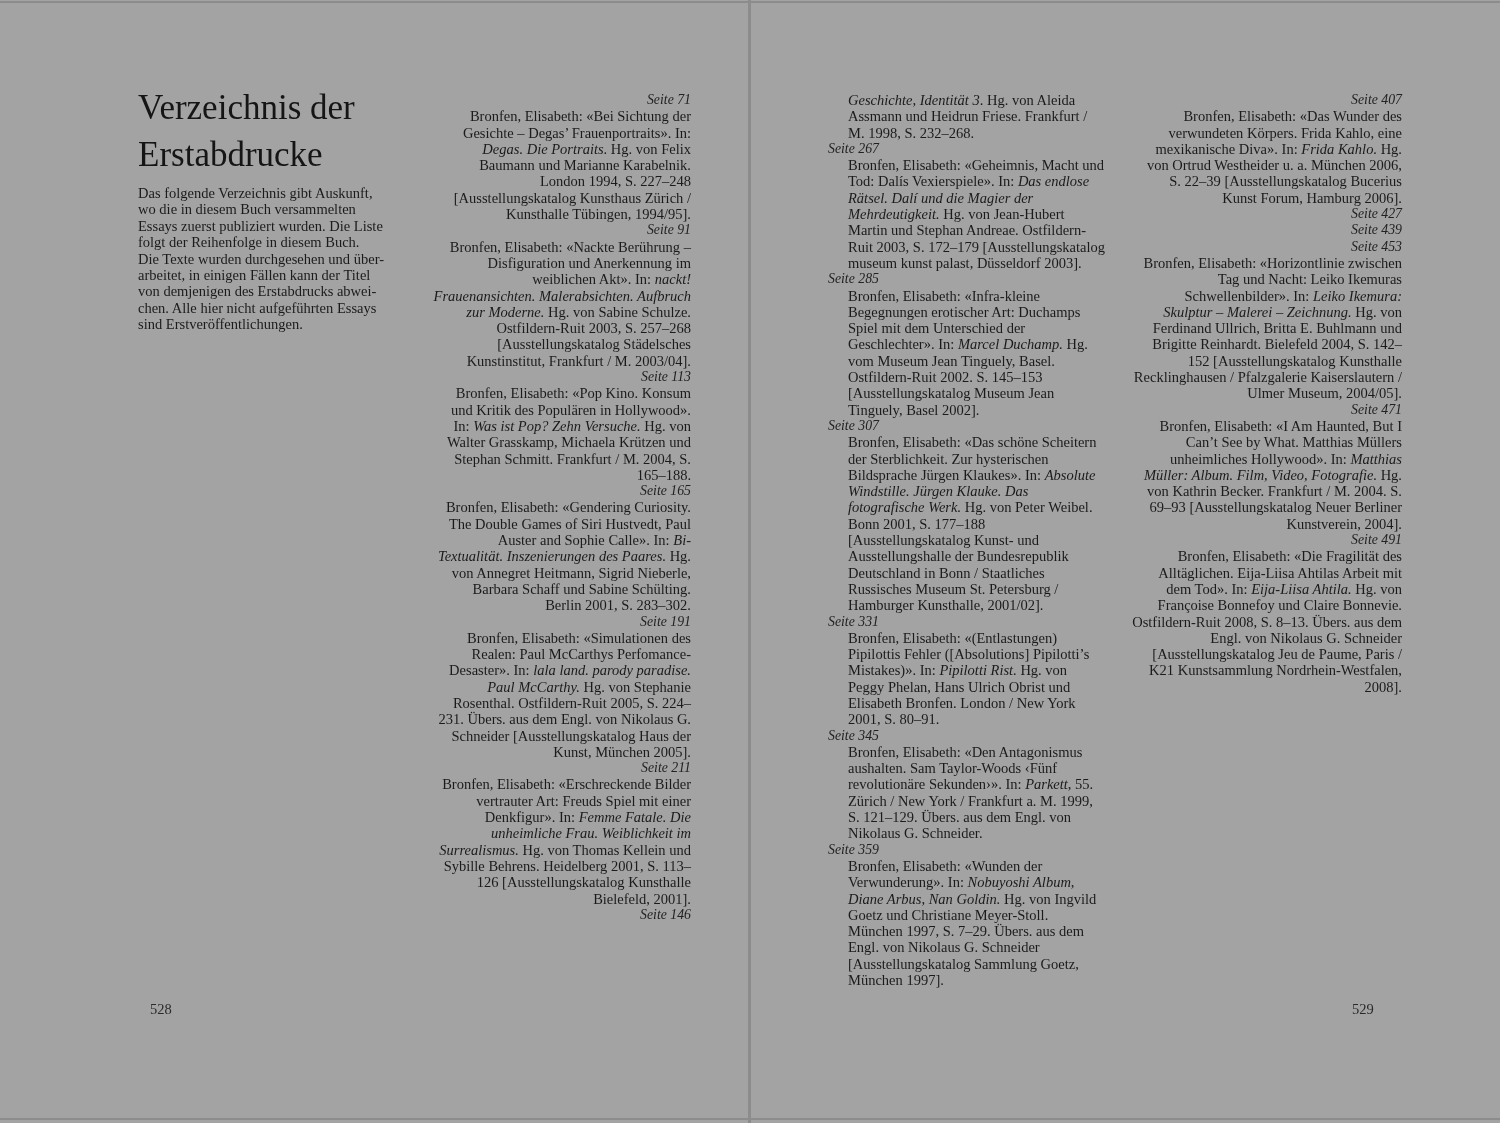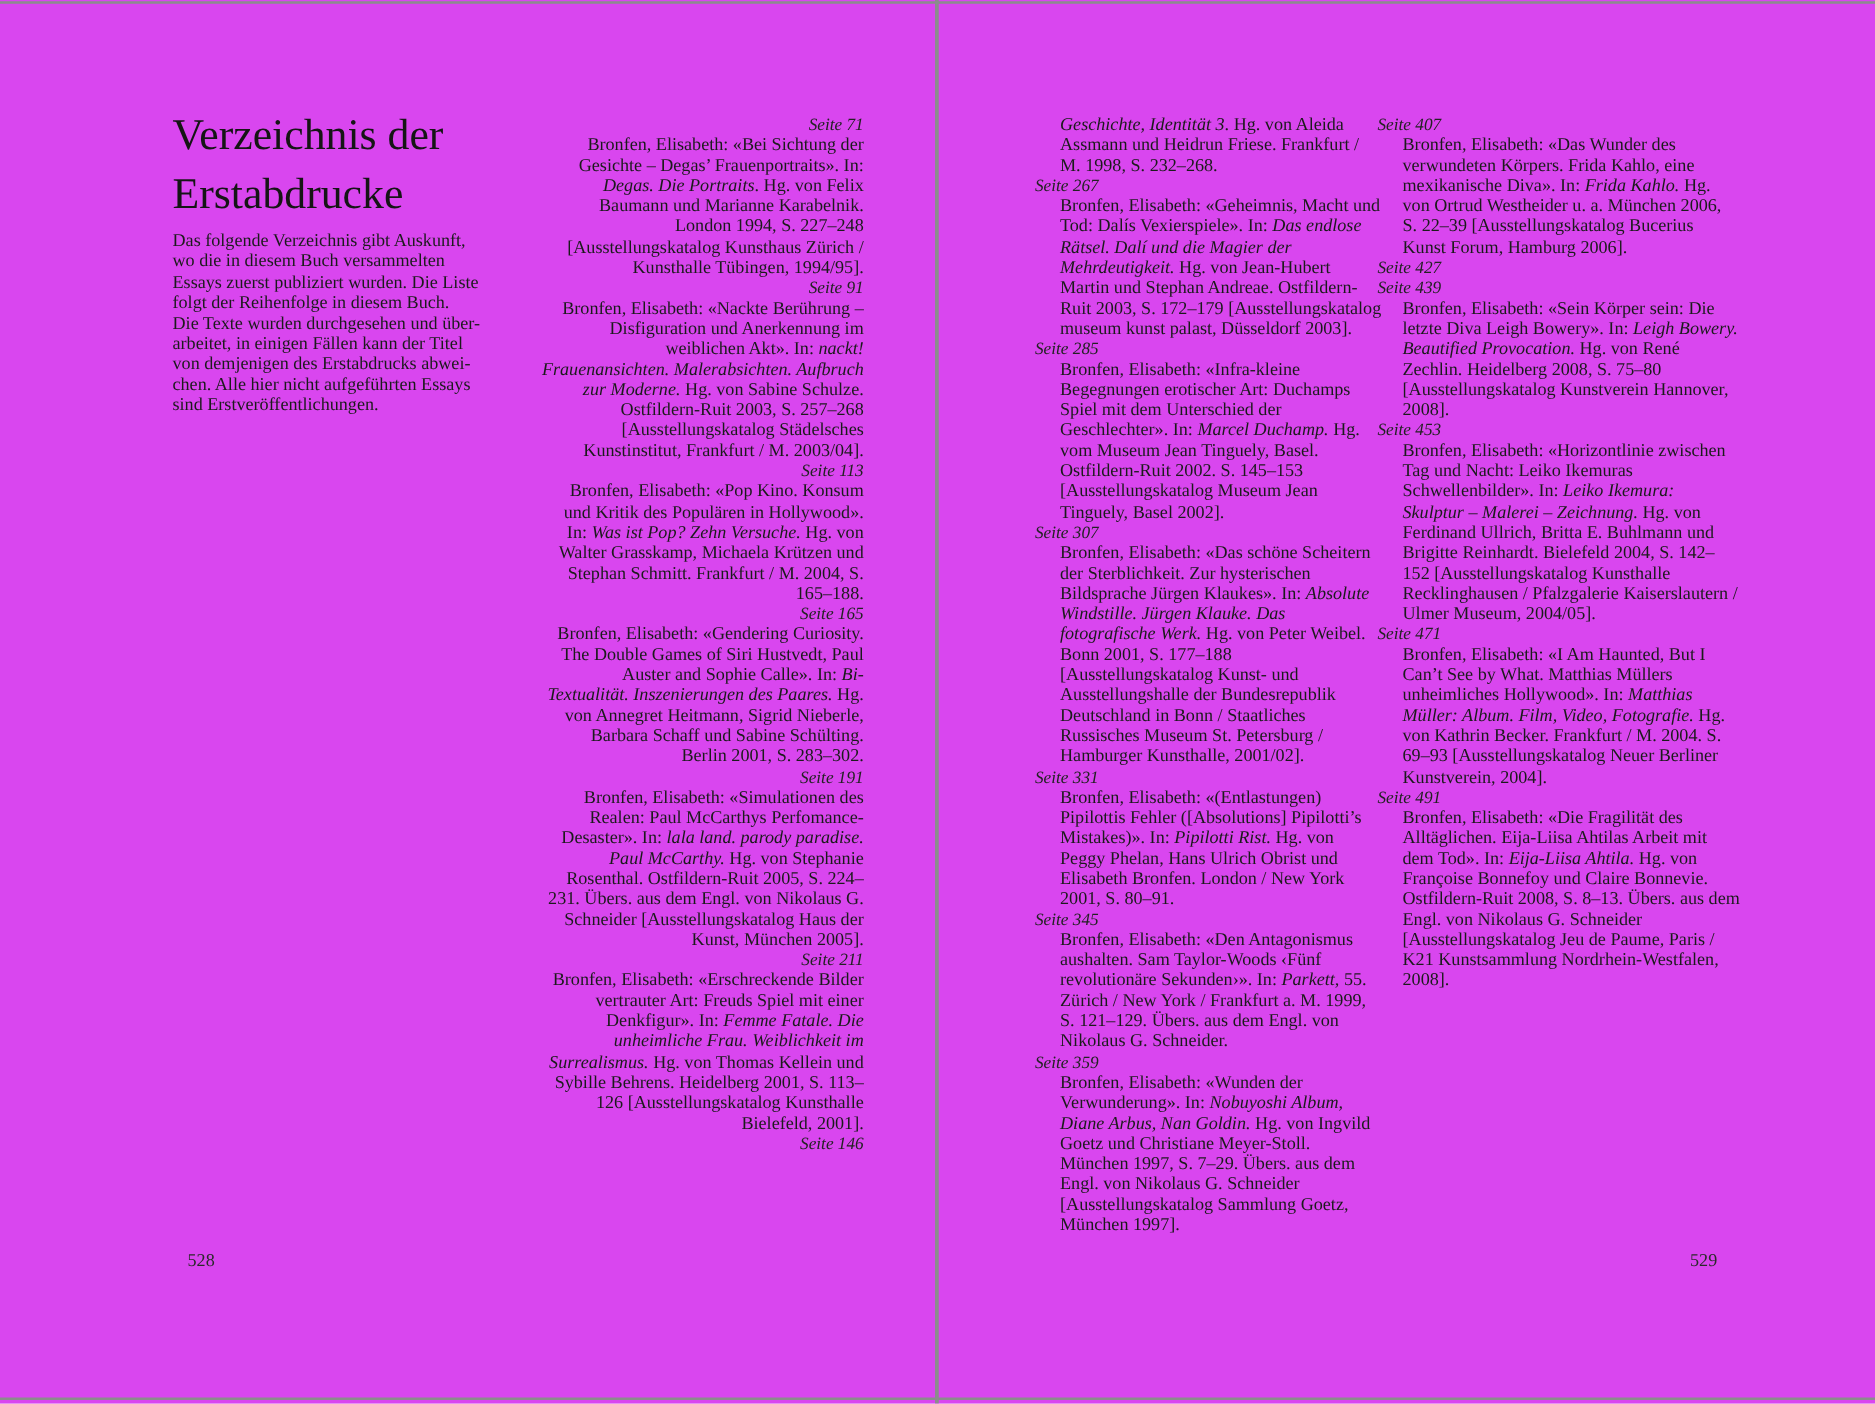--- a/index.html
+++ b/index.html
@@ -7,21 +7,21 @@
     padding: 0;
     background: #ffffff;
     font-family: "Liberation Serif", "DejaVu Serif", serif;
     color: #1b1b1b;
     -webkit-font-smoothing: antialiased;
   }
   .spread {
     position: relative;
     width: 1500px;
     height: 1123px;
-    background: #d946ef;
+    background: #a3a3a3;
     overflow: hidden;
   }
   .rule { position: absolute; background: #8c8c8c; }
   .rule-top    { left: 0; top: 1px;   width: 1500px; height: 2px; }
   .rule-bottom { left: 0; top: 1118px; width: 1500px; height: 2px; }
   .rule-center { left: 748px; top: 0; width: 3px; height: 1123px; }
 
   .page { position: absolute; top: 0; height: 1123px; }
   .page-left  { left: 0;    width: 748px; }
   .page-right { left: 751px; width: 749px; }
@@ -50,21 +50,21 @@
   }
 
   .entries-col {
     position: absolute;
     top: 92px;
     font-size: 14.5px;
     line-height: 16.3px;
   }
   .col-left  { left: 413px;  width: 278px; text-align: right; }
   .col-mid   { left: 77px;   width: 278px; }  
-  .col-right { left: 351px;  width: 290px; }  
+  .col-right { left: 361px;  width: 290px; text-align: right; }  
 
   .seite-label {
     font-style: italic;
     font-size: 13.8px;
     color: #222222;
   }
   .entry-text {
     margin: 0;
     padding-left: 20px;
     color: #1b1b1b;
@@ -133,21 +133,20 @@
         <div class="seite-label">Seite 345</div>
         <p class="entry-text"><span>Bronfen, Elisabeth: «Den Antagonismus aushalten. Sam Taylor-Woods ‹Fünf revolutionäre Sekunden›». In: </span><em>Parkett</em><span>, 55. Zürich / New York / Frankfurt a. M. 1999, S. 121–129. Übers. aus dem Engl. von Nikolaus G. Schneider.</span></p>
         <div class="seite-label">Seite 359</div>
         <p class="entry-text"><span>Bronfen, Elisabeth: «Wunden der Verwunderung». In: </span><em>Nobuyoshi Album, Diane Arbus, Nan Goldin.</em><span> Hg. von Ingvild Goetz und Christiane Meyer-Stoll. München 1997, S. 7–29. Übers. aus dem Engl. von Nikolaus G. Schneider [Ausstellungskatalog Sammlung Goetz, München 1997].</span></p>
       </div>
     <div class="entries-col col-right">
         <div class="seite-label">Seite 407</div>
         <p class="entry-text"><span>Bronfen, Elisabeth: «Das Wunder des verwundeten Körpers. Frida Kahlo, eine mexikanische Diva». In: </span><em>Frida Kahlo.</em><span> Hg. von Ortrud Westheider u. a. München 2006, S. 22–39 [Ausstellungskatalog Bucerius Kunst Forum, Hamburg 2006].</span></p>
         <div class="seite-label">Seite 427</div>
         <div class="seite-label">Seite 439</div>
-        <p class="entry-text"><span>Bronfen, Elisabeth: «Sein Körper sein: Die letzte Diva Leigh Bowery». In: </span><em>Leigh Bowery. Beautified Provocation.</em><span> Hg. von René Zechlin. Heidelberg 2008, S. 75–80 [Ausstellungskatalog Kunstverein Hannover, 2008].</span></p>
         <div class="seite-label">Seite 453</div>
         <p class="entry-text"><span>Bronfen, Elisabeth: «Horizontlinie zwischen Tag und Nacht: Leiko Ikemuras Schwellenbilder». In: </span><em>Leiko Ikemura: Skulptur – Malerei – Zeichnung.</em><span> Hg. von Ferdinand Ullrich, Britta E. Buhlmann und Brigitte Reinhardt. Bielefeld 2004, S. 142–152 [Ausstellungskatalog Kunsthalle Recklinghausen / Pfalzgalerie Kaiserslautern / Ulmer Museum, 2004/05].</span></p>
         <div class="seite-label">Seite 471</div>
         <p class="entry-text"><span>Bronfen, Elisabeth: «I Am Haunted, But I Can’t See by What. Matthias Müllers unheimliches Hollywood». In: </span><em>Matthias Müller: Album. Film, Video, Fotografie.</em><span> Hg. von Kathrin Becker. Frankfurt / M. 2004. S. 69–93 [Ausstellungskatalog Neuer Berliner Kunstverein, 2004].</span></p>
         <div class="seite-label">Seite 491</div>
         <p class="entry-text"><span>Bronfen, Elisabeth: «Die Fragilität des Alltäglichen. Eija-Liisa Ahtilas Arbeit mit dem Tod». In: </span><em>Eija-Liisa Ahtila.</em><span> Hg. von Françoise Bonnefoy und Claire Bonnevie. Ostfildern-Ruit 2008, S. 8–13. Übers. aus dem Engl. von Nikolaus G. Schneider [Ausstellungskatalog Jeu de Paume, Paris / K21 Kunstsammlung Nordrhein-Westfalen, 2008].</span></p>
       </div>
     <div class="page-number page-number-right">529</div>
   </section>
 

